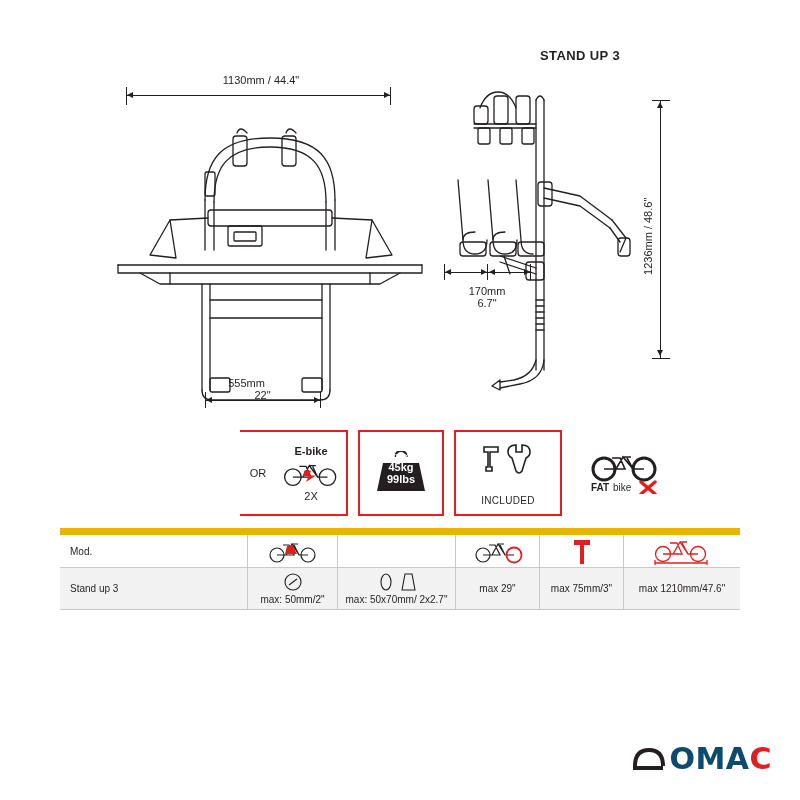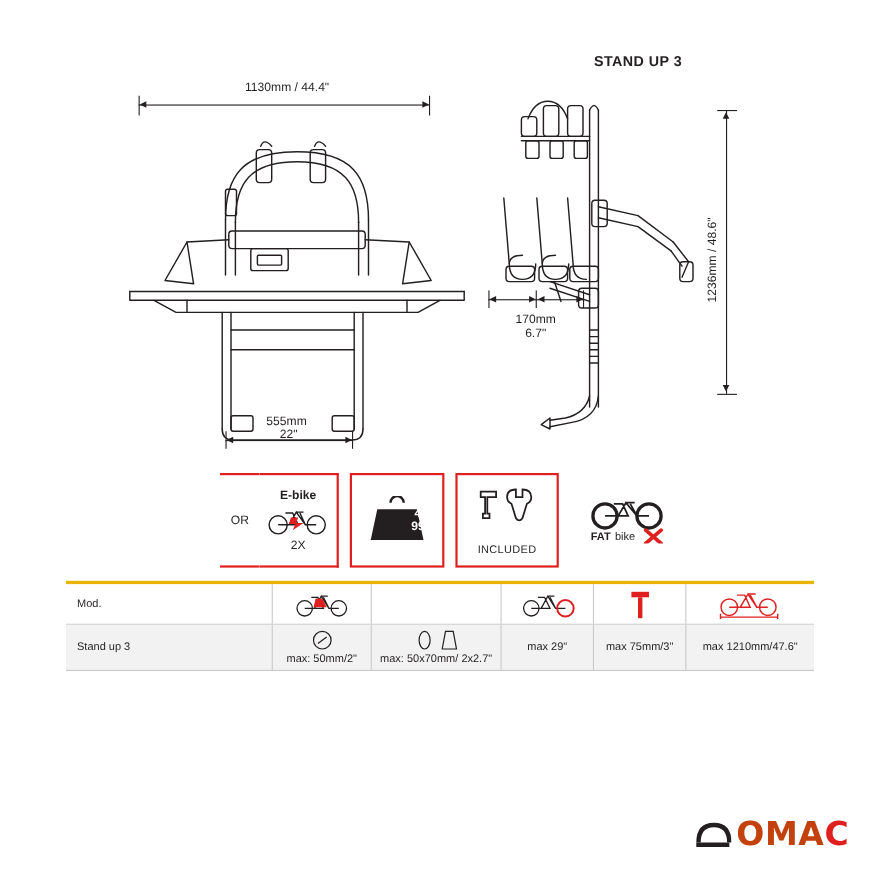--- a/index.html
+++ b/index.html
@@ -36,53 +36,53 @@
 
   
   .strip { position: absolute; left: 200px; top: 430px; height: 86px; display: flex; }
   .strip-cell {
     border: 2px solid #e02020; display: flex; flex-direction: column;
     align-items: center; justify-content: center; position: relative;
     background: #fff;
   }
   .strip-cell.plain { border: none; margin-left: 24px; }
   .cell-bikes { width: 98px; }
-  .cell-or { width: 36px; border-left: none; border-right: none; }
+  .cell-or { width: 36px; border-left: none; border-right: none; margin-left: 40px; }
   .cell-ebike { width: 72px; border-left: none; justify-content: center; }
   .cell-weight { width: 86px; margin-left: 10px; }
-  .cell-included { width: 94px; margin-left: 10px; gap: 16px; }
+  .cell-included { width: 108px; margin-left: 10px; gap: 16px; }
   .cell-fat { width: 84px; margin-left: 8px; border: none; }
   .qty { font-size: 11px; margin-top: 3px; }
   .or-txt { font-size: 11px; }
   .ebike-txt { font-size: 11px; font-weight: bold; margin-bottom: 2px; }
   .incl-txt { font-size: 10px; margin-top: 4px; letter-spacing: .3px; }
-  .weight-box { text-align: right; font-size: 11px; font-weight: bold; line-height: 1.1; }
+  .weight-box { text-align: center; font-size: 11px; font-weight: bold; line-height: 1.1; }
   .weight-max { font-size: 8px; font-weight: normal; }
 
   
   .spec-table { position: absolute; left: 60px; top: 528px; width: 680px; font-size: 10px; }
   .spec-row { display: flex; }
-  .spec-row.head { border-top: 3px solid #eab308; border-bottom: 1px solid #c9c9c9; height: 40px; background: #fff; }
+  .spec-row.head { border-top: 7px solid #eab308; border-bottom: 1px solid #c9c9c9; height: 40px; background: #fff; }
   .spec-row.body { background: #f2f2f2; height: 42px; border-bottom: 1px solid #c9c9c9; }
   .spec-cell {
     display: flex; align-items: center; justify-content: center;
     border-right: 1px solid #c9c9c9; position: relative;
   }
   .spec-cell:first-child { border-left: none; justify-content: flex-start; padding-left: 10px; }
   .spec-cell:last-child { border-right: none; }
   .c0 { width: 188px; }
   .c1 { width: 90px; }
   .c2 { width: 118px; }
   .c3 { width: 84px; }
   .c4 { width: 84px; }
   .c5 { width: 116px; }
 
   
   .logo { position: absolute; right: 28px; bottom: 24px; display: flex; align-items: center; }
-  .logo-text { font-size: 30px; font-weight: bold; letter-spacing: .5px; color: #c2410c; font-family: "DejaVu Sans", sans-serif; }
+  .logo-text { font-size: 30px; font-weight: bold; letter-spacing: .5px; color: #0c4a6e; font-family: "DejaVu Sans", sans-serif; }
   .logo-x { color: #e02020; }
 
   svg { display: block; }
 </style>
 </head>
 <body>
 
 <div class="sheet">
 
   <div id="product-title">STAND UP 3</div>
@@ -142,21 +142,21 @@
     <div class="arrow-r abs" style="left:384px; top:92px;"></div>
     <div class="lbl abs" style="left:196px; top:74px; width:130px;">1130mm / 44.4"</div>
   </div>
 
   <div>
     <div class="dimline h-line abs" style="left:205px; top:400px; width:115px;"></div>
     <div class="dimline v-line abs" style="left:205px; top:392px; height:16px;"></div>
     <div class="dimline v-line abs" style="left:320px; top:392px; height:16px;"></div>
     <div class="arrow-l abs" style="left:206px; top:397px;"></div>
     <div class="arrow-r abs" style="left:314px; top:397px;"></div>
-    <div class="lbl abs" style="left:203px; top:377px; width:115px;">555mm</div>
+    <div class="lbl abs" style="left:189px; top:377px; width:115px;">555mm</div>
     <div class="lbl abs" style="left:205px; top:389px; width:115px;">22"</div>
   </div>
 
   <div class="abs" style="left:430px; top:70px; width:230px; height:330px;">
     <svg width="230" height="330" viewBox="0 0 230 330">
       <g fill="none" stroke="#231f20" stroke-width="1.3" stroke-linecap="round" stroke-linejoin="round">
 
         <path d="M50 38 q6 -16 18 -16 q12 0 18 16"></path>
         <rect x="44" y="36" width="14" height="18" rx="3"></rect>
         <rect x="64" y="26" width="14" height="28" rx="3"></rect>

